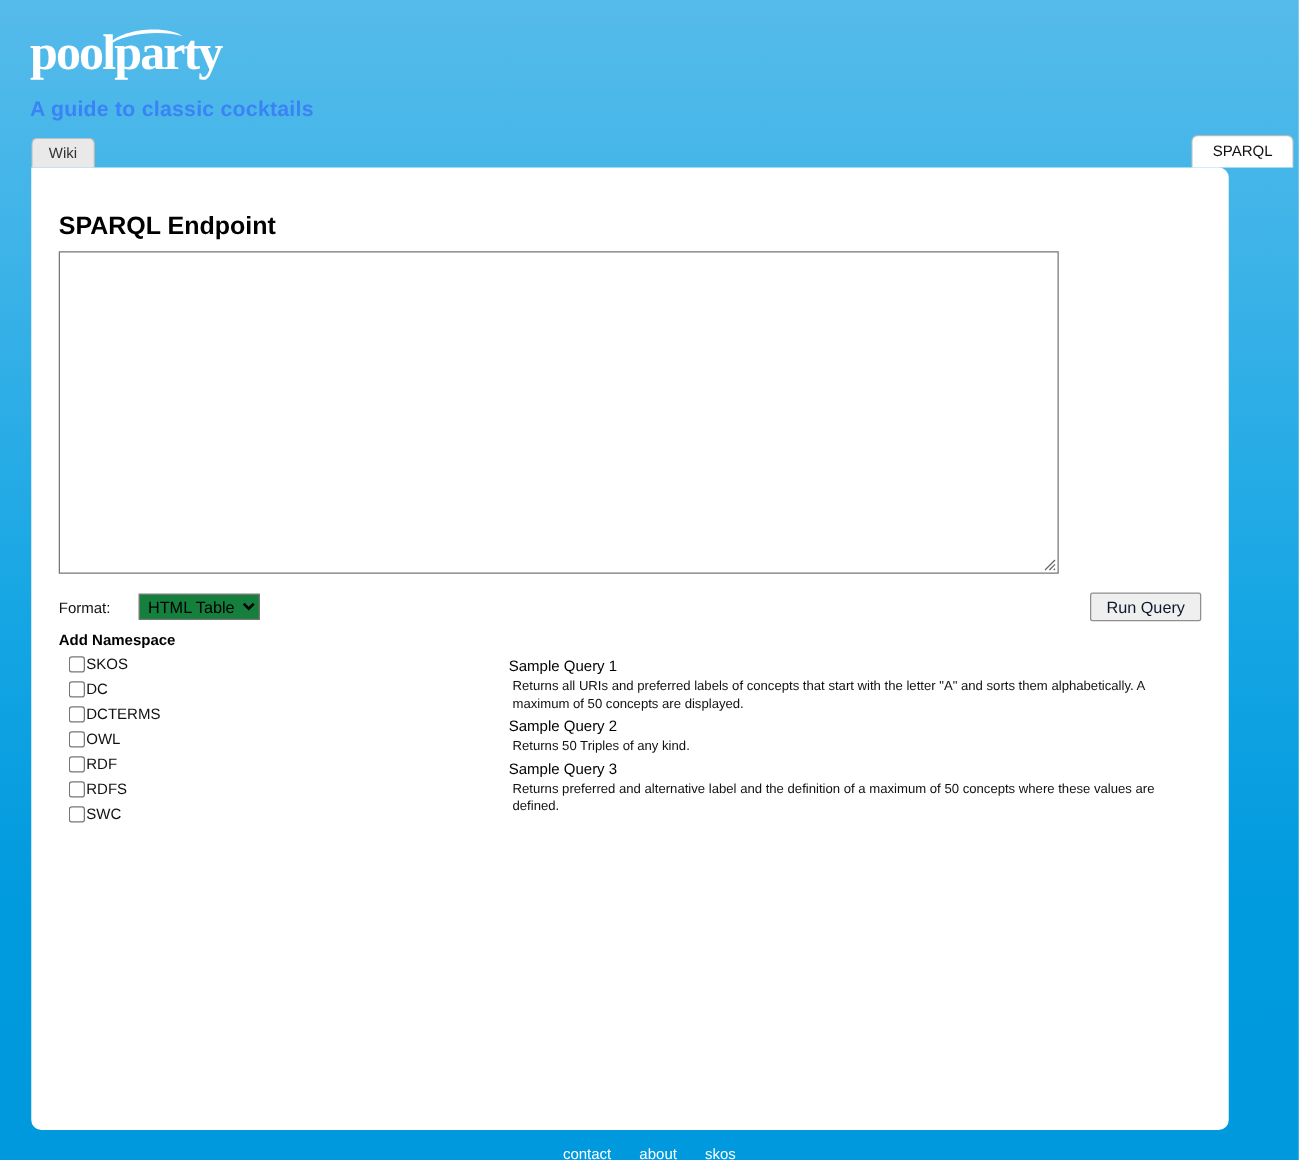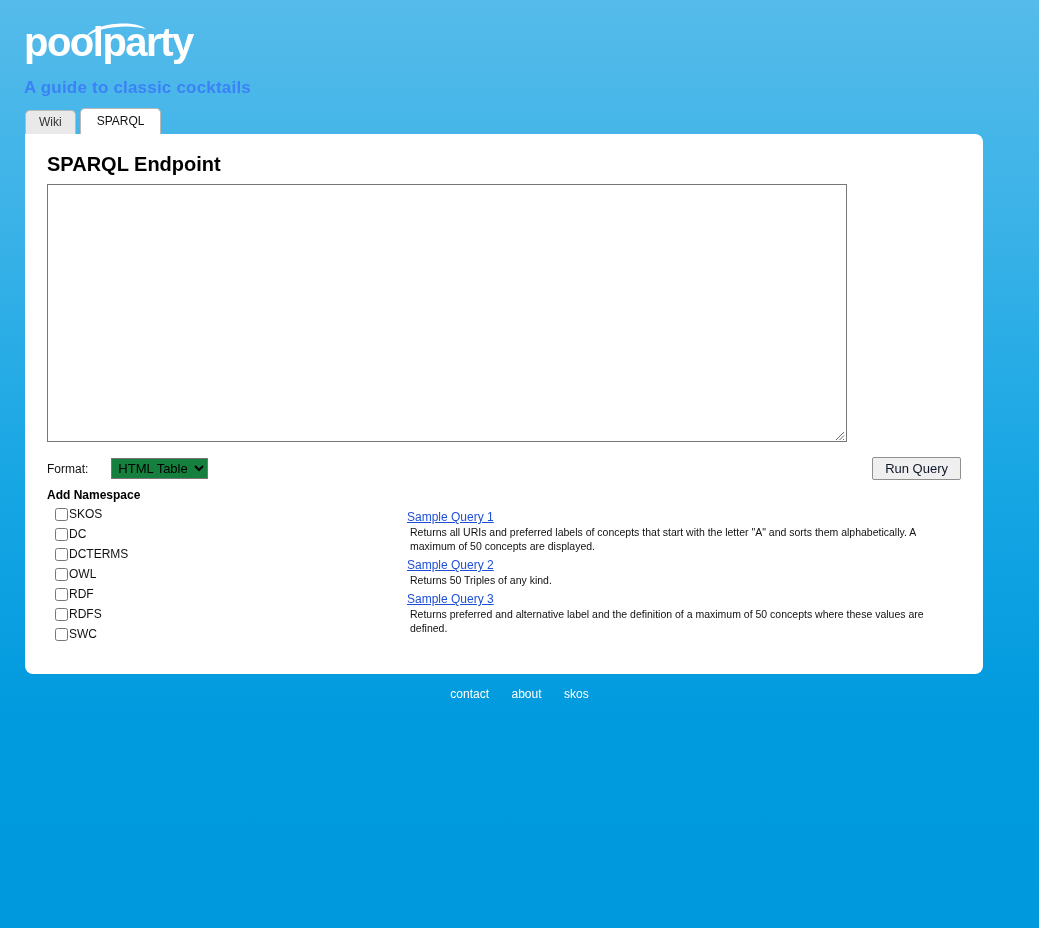--- a/index.html
+++ b/index.html
@@ -19,21 +19,21 @@
   #header {
     padding: 0;
   }
   #logo {
     position: relative;
     margin: 10px 0 0 24px;
     width: 200px;
     height: 52px;
   }
   #logo-text {
-    font-family: Liberation Sans, sans-serif;
+    font-family: Liberation Serif, serif;
     font-size: 40px;
     font-weight: bold;
     color: #ffffff;
     letter-spacing: -1.5px;
     line-height: 52px;
     position: absolute;
     left: 0;
     top: 6px;
     white-space: nowrap;
   }
@@ -57,20 +57,21 @@
   }
 
   
   #tabs {
     margin: 12px 0 0 25px;
     height: 24px;
     position: relative;
     z-index: 5;
     display: flex;
     align-items: flex-end;
+    justify-content: space-between;
   }
   .tab {
     font-size: 12px;
     color: #222;
     padding: 4px 13px 5px 13px;
     border-radius: 5px 5px 0 0;
     line-height: 14px;
     margin-right: 4px;
     cursor: pointer;
     border: 1px solid #b9b9b9;
@@ -86,24 +87,24 @@
     color: #111;
     padding: 5px 16px 6px 16px;
     font-size: 12px;
   }
 
   
   #panel {
     background: #ffffff;
     margin: 0 0 0 25px;
     width: 958px;
-    height: 540px;
+    height: 770px;
     border-radius: 0 8px 8px 8px;
     position: relative;
-    padding: 10px 22px 0 22px;
+    padding: 27px 22px 0 22px;
   }
   #panel-title {
     font-size: 20px;
     font-weight: bold;
     color: #000;
     margin: 9px 0 8px 0;
   }
 
   
   #query-area {
@@ -192,22 +193,21 @@
     color: #111;
     line-height: 13px;
   }
   #samples {
     width: 545px;
     padding-top: 3px;
   }
   .sample-link {
     display: inline-block;
     font-size: 12px;
-    color: #1d4ed8;
-    text-decoration: underline;
+    color: #000000;
     cursor: pointer;
     line-height: 16px;
   }
   .sample-desc {
     font-size: 10.5px;
     color: #111;
     line-height: 14px;
     margin: 0 0 2px 3px;
     max-width: 540px;
   }

